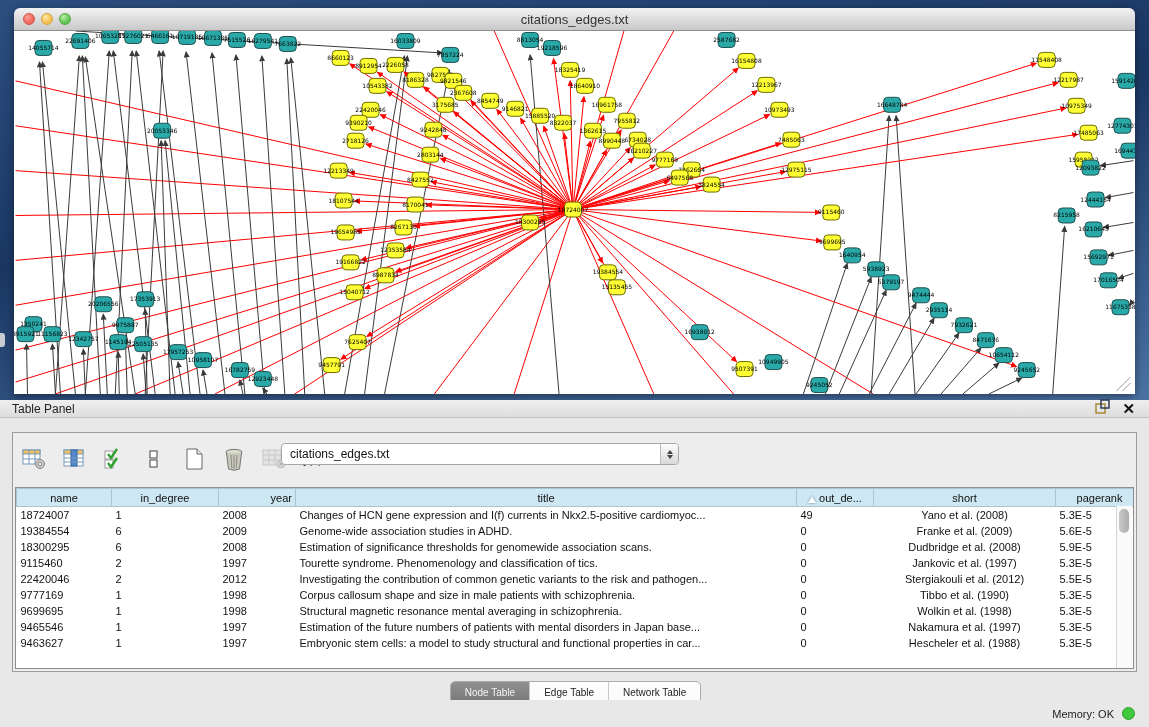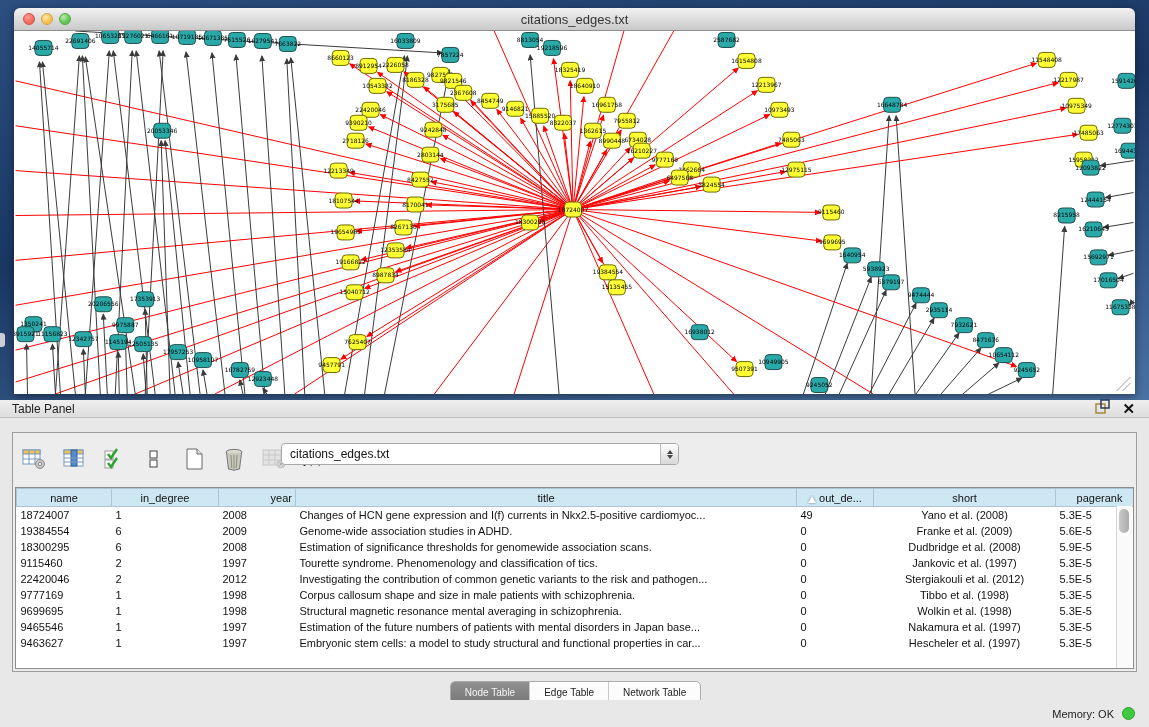--- a/index.html
+++ b/index.html
@@ -607,21 +607,21 @@
               <td class="al">0</td>
               <td class="ac">Stergiakouli et al. (2012)</td>
               <td class="al">5.5E-5</td>
             </tr>
             <tr>
               <td class="al">9777169</td>
               <td class="al">1</td>
               <td class="al">1998</td>
               <td class="al">Corpus callosum shape and size in male patients with schizophrenia.</td>
               <td class="al">0</td>
-              <td class="ac">Tibbo et al. (1998)</td>
+              <td class="ac">Tibbo et al. (1990)</td>
               <td class="al">5.3E-5</td>
             </tr>
             <tr>
               <td class="al">9699695</td>
               <td class="al">1</td>
               <td class="al">1998</td>
               <td class="al">Structural magnetic resonance mental averaging in schizophrenia.</td>
               <td class="al">0</td>
               <td class="ac">Wolkin et al. (1998)</td>
               <td class="al">5.3E-5</td>
@@ -634,21 +634,21 @@
               <td class="al">0</td>
               <td class="ac">Nakamura et al. (1997)</td>
               <td class="al">5.3E-5</td>
             </tr>
             <tr>
               <td class="al">9463627</td>
               <td class="al">1</td>
               <td class="al">1997</td>
               <td class="al">Embryonic stem cells: a model to study structural and functional properties in car...</td>
               <td class="al">0</td>
-              <td class="ac">Hescheler et al. (1997)</td>
+              <td class="ac">Hescheler et al. (1988)</td>
               <td class="al">5.3E-5</td>
             </tr>
           </tbody>
       </table>
       <div class="vscroll">
         <div class="vthumb"></div>
       </div>
     </div>
 
     <div class="tabs">

